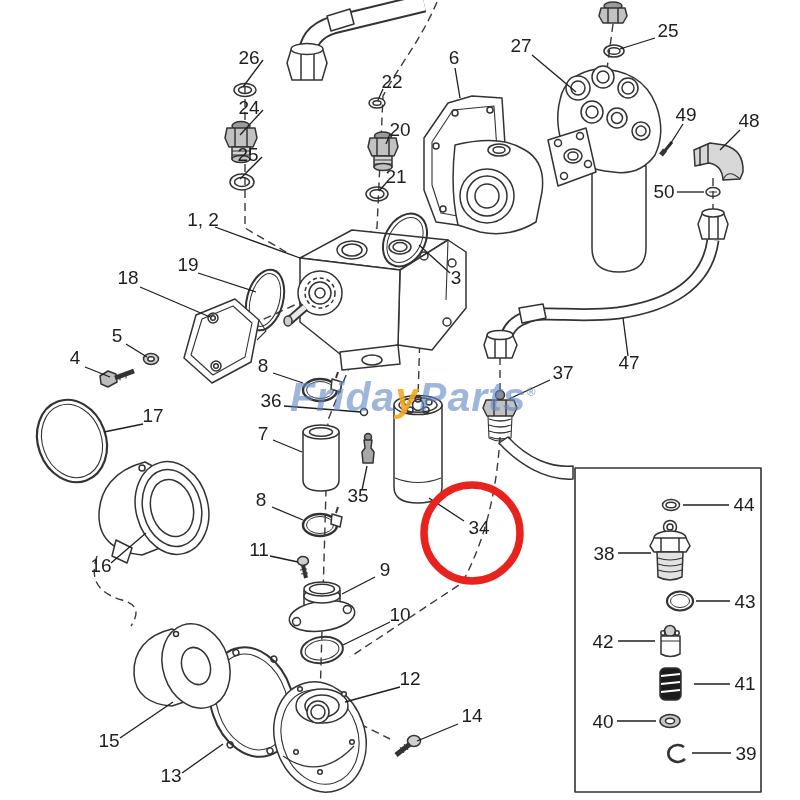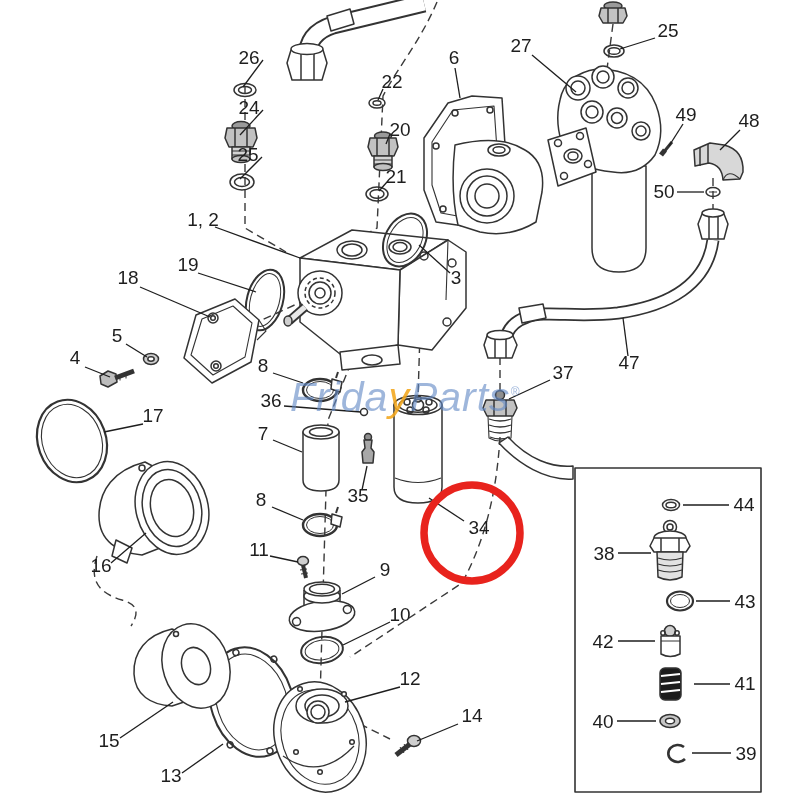--- a/index.html
+++ b/index.html
@@ -1,20 +1,20 @@
 <!DOCTYPE html>
 <html><head>
 <meta charset="utf-8">
 <style>
   html,body{margin:0;padding:0;background:#fff;}
   .stage{position:relative;width:800px;height:800px;background:#ffffff;overflow:hidden;
          font-family:"Liberation Sans", sans-serif;}
   svg{position:absolute;left:0;top:0;}
   svg text{font-family:"Liberation Sans", sans-serif;font-size:19px;fill:#1e1e1e;}
-  .watermark{position:absolute;left:290px;top:374px;font-style:italic;font-weight:normal;
+  .watermark{position:absolute;left:290px;top:374px;font-style:italic;font-weight:bold;
              font-size:41px;letter-spacing:1px;white-space:nowrap;pointer-events:none;
              font-family:"Liberation Sans", sans-serif;}
   .wm-blue{color:rgba(98,137,197,0.62);}
   .wm-accent{color:rgba(242,166,27,0.88);}
   .wm-reg{font-size:12px;vertical-align:super;color:rgba(98,137,197,0.62);font-style:normal;}
 </style>
 </head>
 <body>
 
 <div class="stage">

